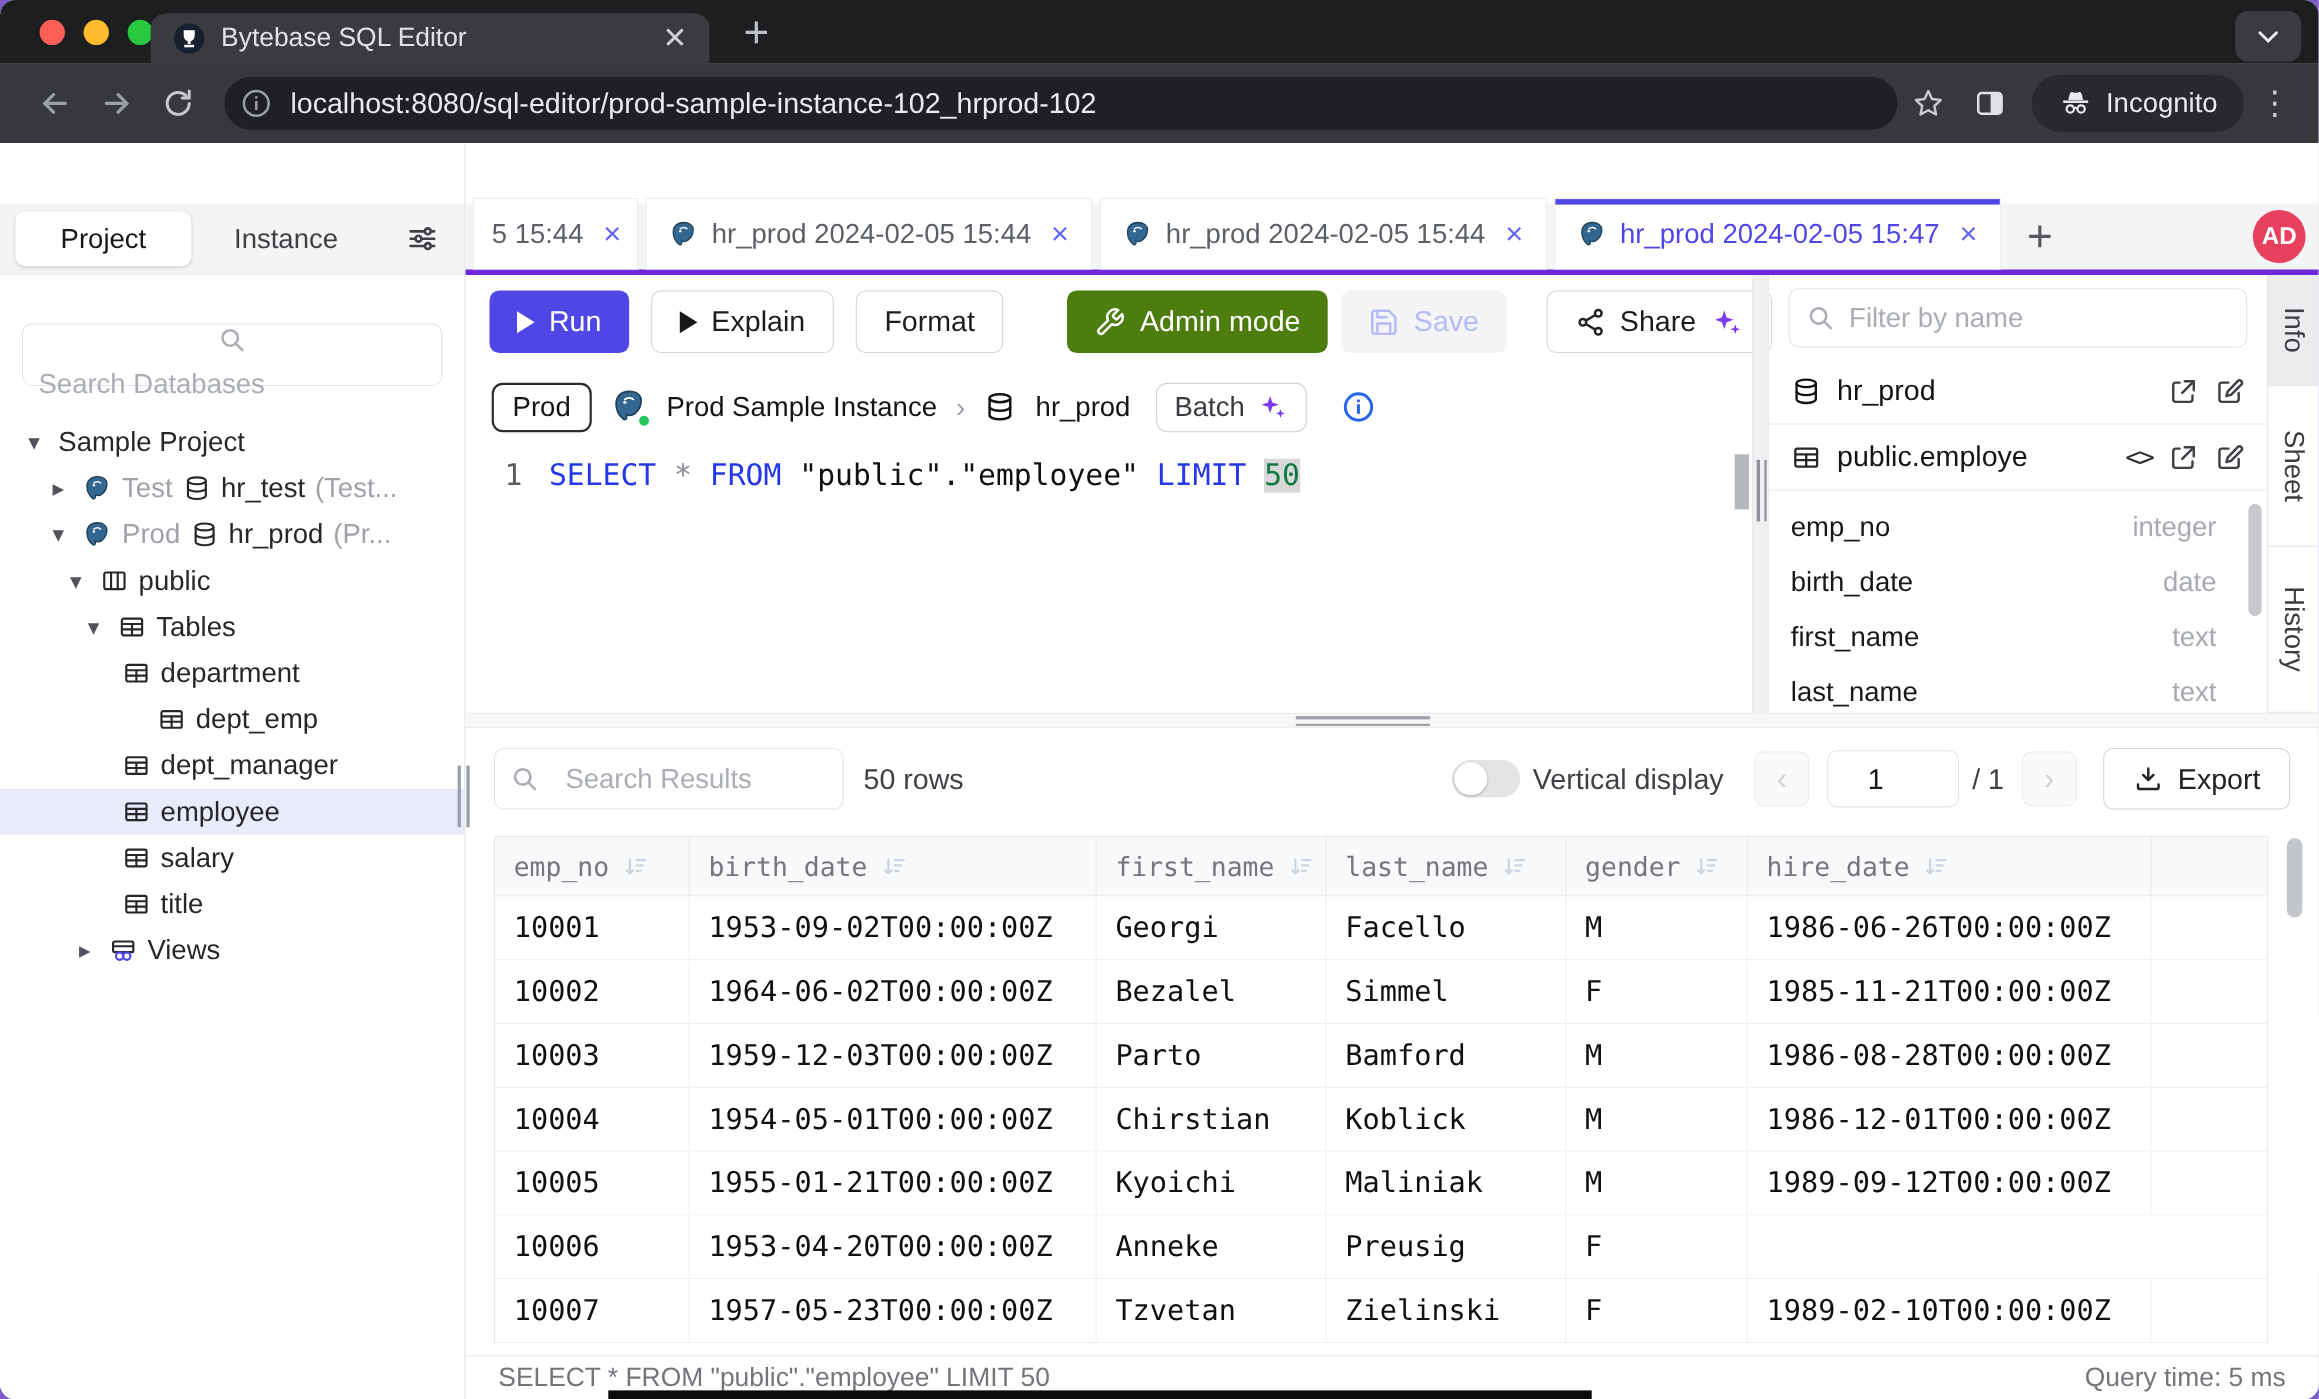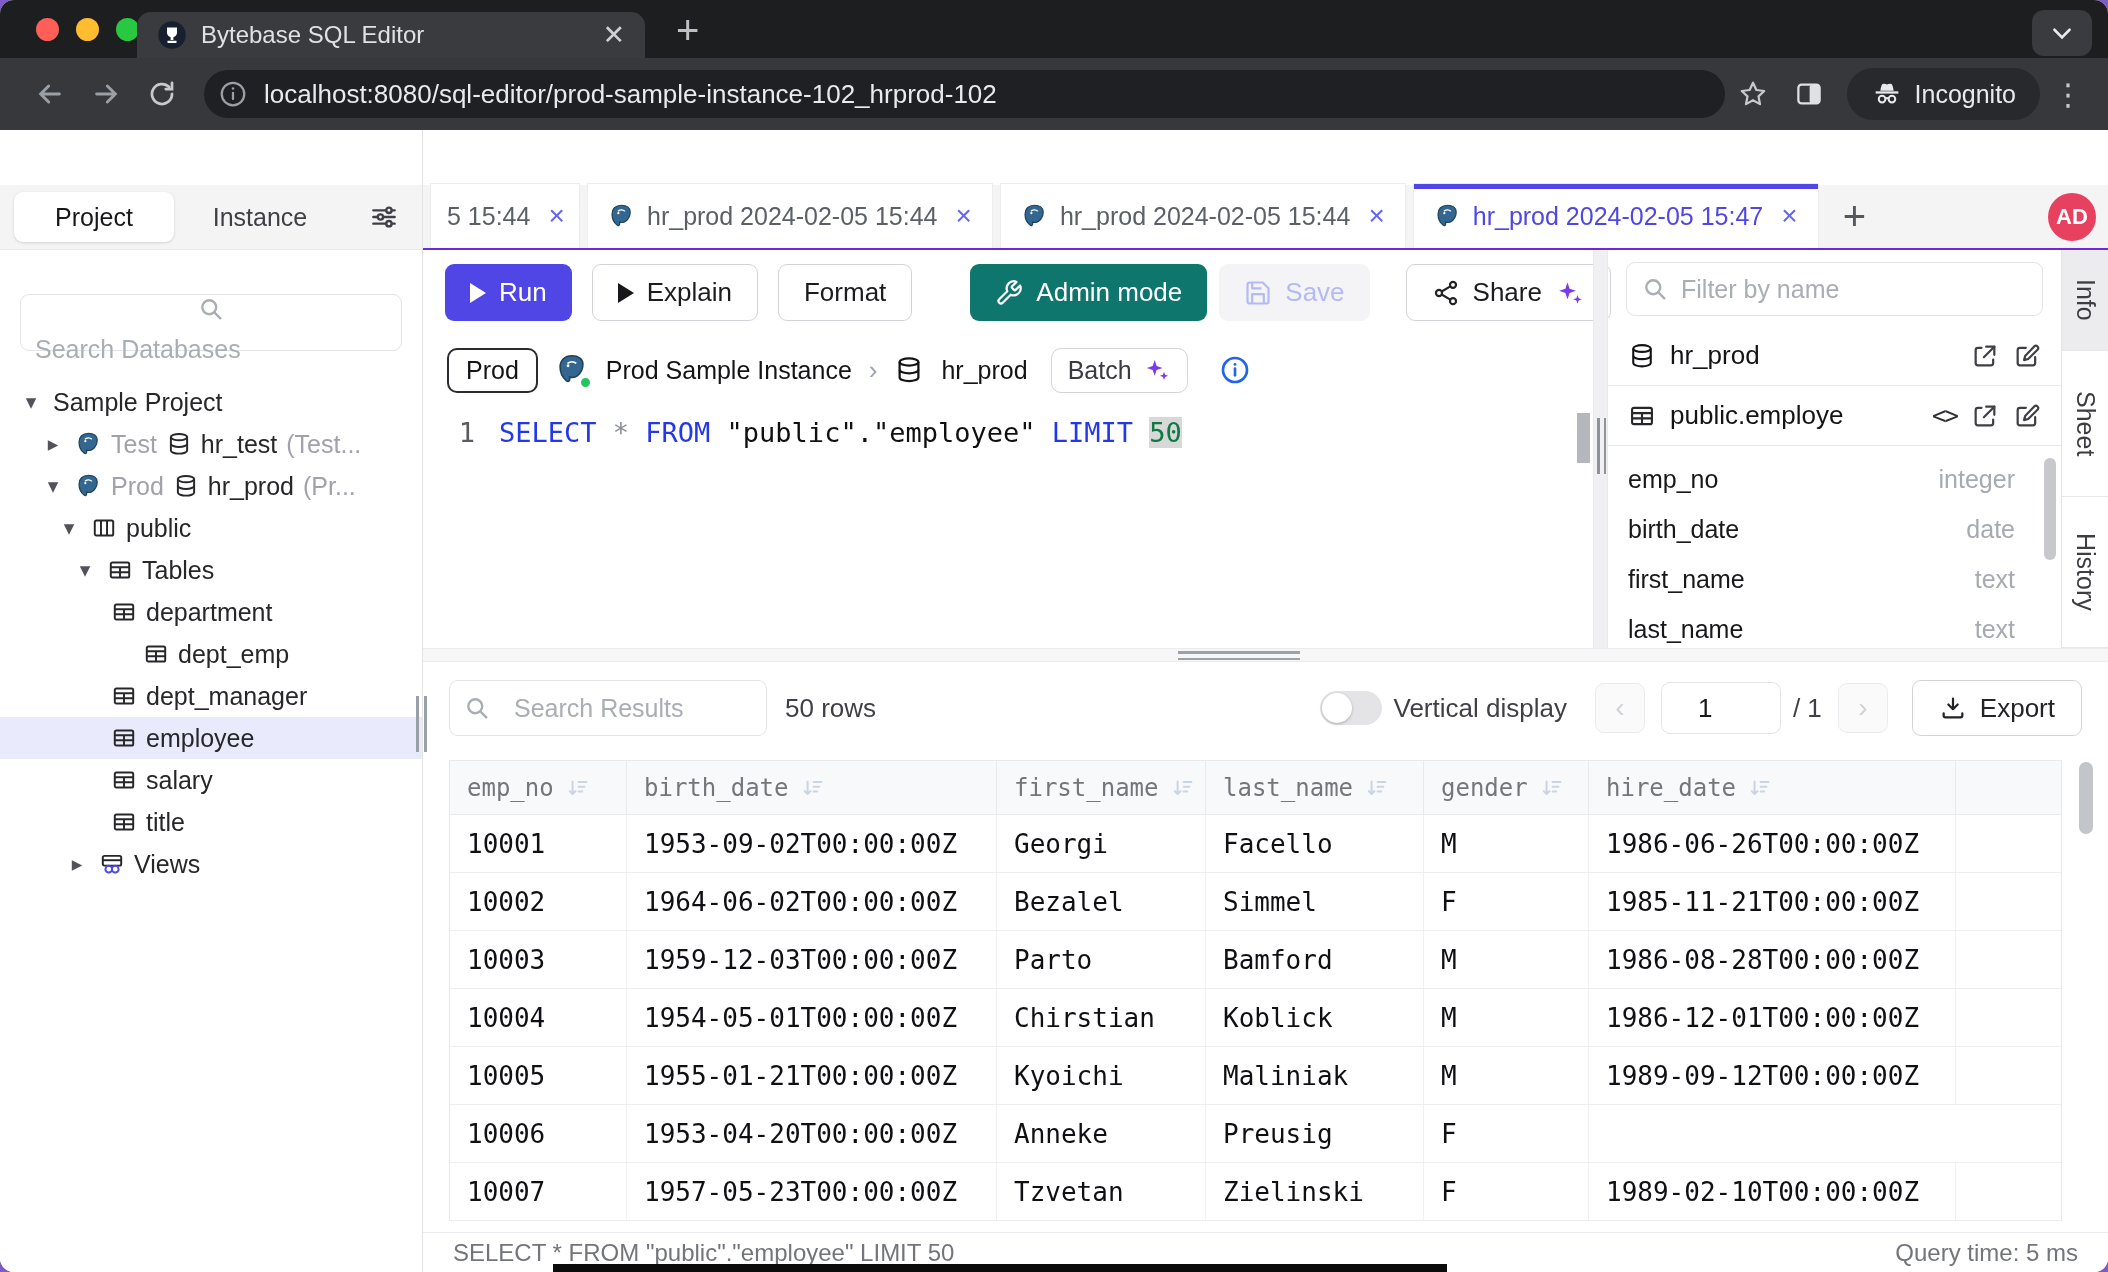--- a/index.html
+++ b/index.html
@@ -43,21 +43,21 @@
   .tree-row.selected { background:#e9ebfd; }
   .caret { width:26px; color:#52525b; font-size:21px; text-align:center; flex:none; }
   .caret-spacer { width:4px; flex:none; }
   .muted { color:#a1a1aa; }
   .icon { display:inline-flex; flex:none; }
   .icon svg { display:block; }
   .side-resize { position:absolute; right:-5px; top:566px; display:flex; gap:5px; }
   .side-resize i { width:3px; height:56px; background:#9aa0a8; display:block; }
 
   
-  .tabbar { height:65px; background:#f4f4f5; border-bottom:2px solid #6d28d9; display:flex; align-items:flex-end; padding:0 0 0 7px; }
+  .tabbar { height:65px; background:#f4f4f5; border-bottom:5px solid #6d28d9; display:flex; align-items:flex-end; padding:0 0 0 7px; }
   .etabs { display:flex; gap:7px; height:65px; align-items:stretch; flex:none; }
   .etab { background:#fff; border:1px solid #ecedef; border-bottom:none; display:flex; align-items:center; gap:12px; padding:0 20px; font-size:25px; color:#5b6066; position:relative; }
   .etab.clipped { width:150px; padding:0 16px; overflow:hidden; }
   .etab.active { color:#4f46e5; }
   .etab.active::before { content:""; position:absolute; top:0; left:0; right:0; height:5px; background:#4f46e5; }
   .etab-label { white-space:nowrap; }
   .etab-close { color:#6366f1; font-size:28px; line-height:1; margin-left:6px; }
   .tab-plus { font-size:40px; color:#55585e; font-weight:300; margin:0 18px 0 24px; align-self:center; }
   .avatar { width:48px; height:48px; border-radius:50%; background:#e8405f; color:#fff; font-size:22px; font-weight:bold; display:flex; align-items:center; justify-content:center; align-self:center; margin-right:12px; }
 
@@ -65,21 +65,21 @@
   .work { height:398px; display:flex; min-height:0; }
   .editor-col { flex:1; display:flex; flex-direction:column; min-width:0; position:relative; }
   .vgutter { width:15px; background:#f0f0f2; border-left:1px solid #e8e9eb; border-right:1px solid #e8e9eb; position:relative; flex:none; }
   .vgutter .grip-v { position:absolute; top:168px; left:3px; display:flex; gap:4px; }
   .vgutter .grip-v i { width:2.5px; height:56px; background:#8e939b; display:block; }
 
   .editor-toolbar { height:85px; display:flex; align-items:center; padding:0 22px; gap:20px; flex:none; }
   .btn { height:57px; border-radius:9px; display:flex; align-items:center; gap:13px; font-size:26px; padding:0 25px; white-space:nowrap; }
   .btn-run { background:#4f46e5; color:#fff; }
   .btn-outline { background:#fff; border:1px solid #d4d4d8; color:#1c1c1f; }
-  .btn-admin { background:#0f766e; color:#fff; margin-left:38px; }
+  .btn-admin { background:#4d7c0f; color:#fff; margin-left:38px; }
   .btn-save { background:#f4f4f6; color:#b3baf7; margin-left:-8px; }
   .btn-share { margin-left:16px; }
   .play { width:0; height:0; border-left:16px solid currentColor; border-top:10px solid transparent; border-bottom:10px solid transparent; }
 
   .breadcrumb { height:70px; display:flex; align-items:center; padding:0 24px; gap:17px; font-size:25px; color:#141417; flex:none; }
   .env-badge { border:2px solid #2b2b30; border-radius:10px; padding:6px 17px; color:#141417; }
   .pg-wrap { position:relative; display:inline-flex; }
   .pg-dot { position:absolute; right:-3px; bottom:-2px; width:13px; height:13px; border-radius:50%; background:#22c55e; border:2px solid #fff; }
   .crumb-sep { color:#9ca3af; font-size:26px; }
   .batch-btn { border:1px solid #d4d4d8; border-radius:10px; padding:7px 16px; display:flex; align-items:center; gap:11px; color:#3a3a40; margin-left:6px; }

